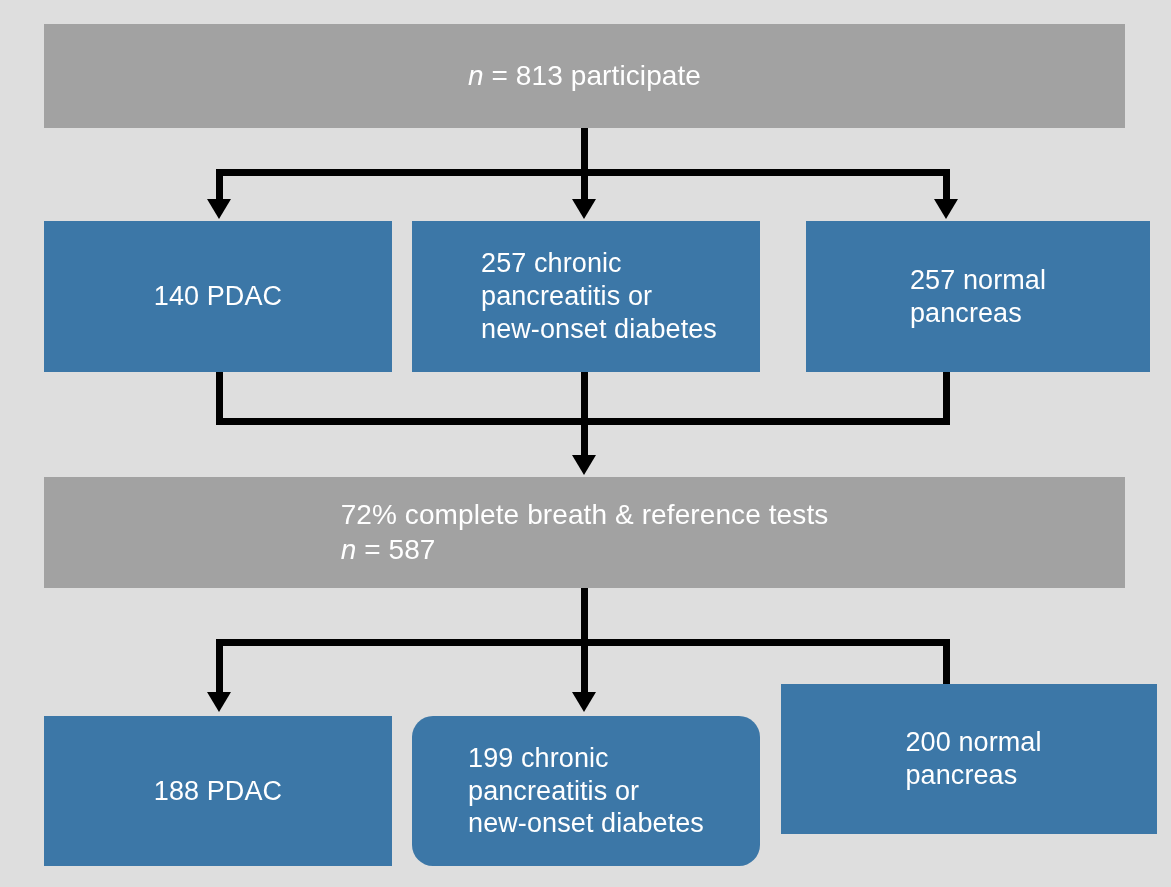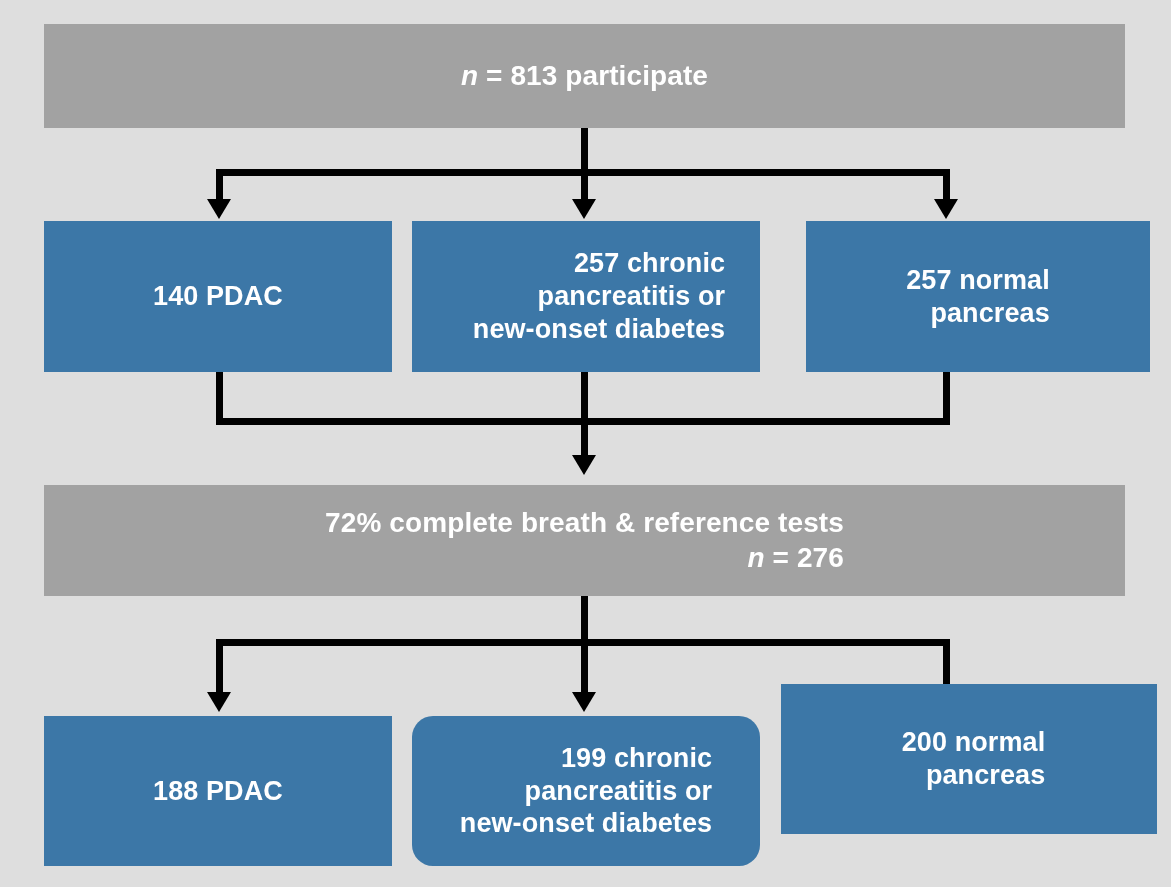--- a/index.html
+++ b/index.html
@@ -22,23 +22,23 @@
     background: #dedede;
   }
 
   
   .node {
     position: absolute;
     box-sizing: border-box;
     display: flex;
     align-items: center;
     justify-content: center;
-    text-align: right;
+    text-align: left;
     color: #ffffff;
-    font-weight: bold;
+    font-weight: normal;
     line-height: 1.22;
     letter-spacing: 0.1px;
     z-index: 3;
   }
   .node.gray  { background: #a2a2a2; }
   .node.blue  { background: #3c77a7; }
 
   .node-text {
     display: block;
     padding: 0 10px;
@@ -47,21 +47,21 @@
   .node.wide .node-text { font-size: 28px; }
   .node.col  .node-text { font-size: 27px; }
 
   .it { font-style: italic; }
 
   
   #node-participants {
     left: 44px;  top: 24px;   width: 1081px; height: 104px;
   }
   #node-complete {
-    left: 44px;  top: 477px;  width: 1081px; height: 111px; margin-top: 8px;
+    left: 44px;  top: 477px;  width: 1081px; height: 111px;
   }
 
   
   #node-pdac-enrolled     { left: 44px;  top: 221px; width: 348px; height: 151px; }
   #node-cp-nod-enrolled   { left: 412px; top: 221px; width: 348px; height: 151px; padding-left: 26px; }
   #node-normal-enrolled   { left: 781px; top: 221px; width: 344px; height: 151px; margin-left: 25px; }
 
   
   #node-pdac-final        { left: 44px;  top: 716px; width: 348px; height: 150px; }
   #node-cp-nod-final      { left: 412px; top: 716px; width: 348px; height: 150px; border-radius: 21px; }
@@ -119,21 +119,21 @@
     <span class="node-text"><span>257 normal</span><br><span>pancreas</span></span>
   </div>
 
   <div class="conn vline" style="left:216px; top:372px; height:53px;"></div>
   <div class="conn vline" style="left:943px; top:372px; height:53px;"></div>
   <div class="conn hline" style="left:216px; top:418px; width:734px;"></div>
   <div class="conn vline" style="left:581px; top:372px; height:85px;"></div>
   <div class="arrowhead" style="left:572px; top:455px;"></div>
 
   <div class="node gray wide" id="node-complete">
-    <span class="node-text"><span>72% complete breath &amp; reference tests</span><br><em class="it">n</em><span> = 276</span></span>
+    <span class="node-text"><span>72% complete breath &amp; reference tests</span><br><em class="it">n</em><span> = 587</span></span>
   </div>
 
   <div class="conn vline" style="left:581px; top:588px; height:56px;"></div>
   <div class="conn hline" style="left:216px; top:639px; width:734px;"></div>
 
   <div class="conn vline" style="left:216px; top:639px; height:55px;"></div>
   <div class="arrowhead" style="left:207px; top:692px;"></div>
 
   <div class="conn vline" style="left:581px; top:639px; height:55px;"></div>
   <div class="arrowhead" style="left:572px; top:692px;"></div>

